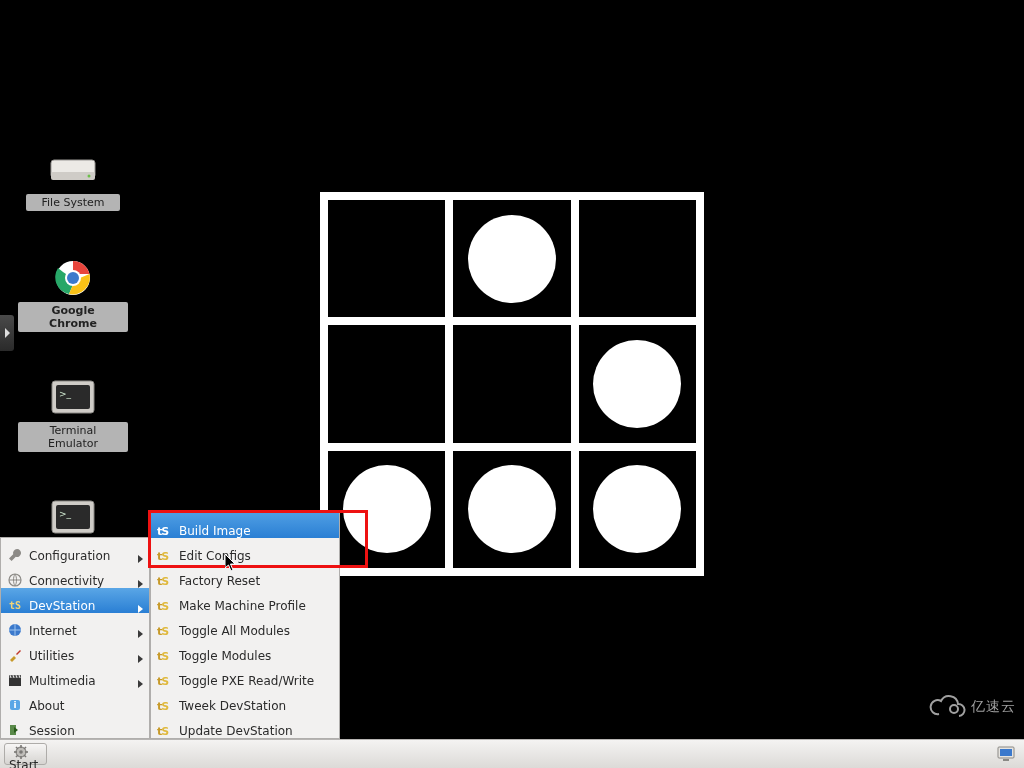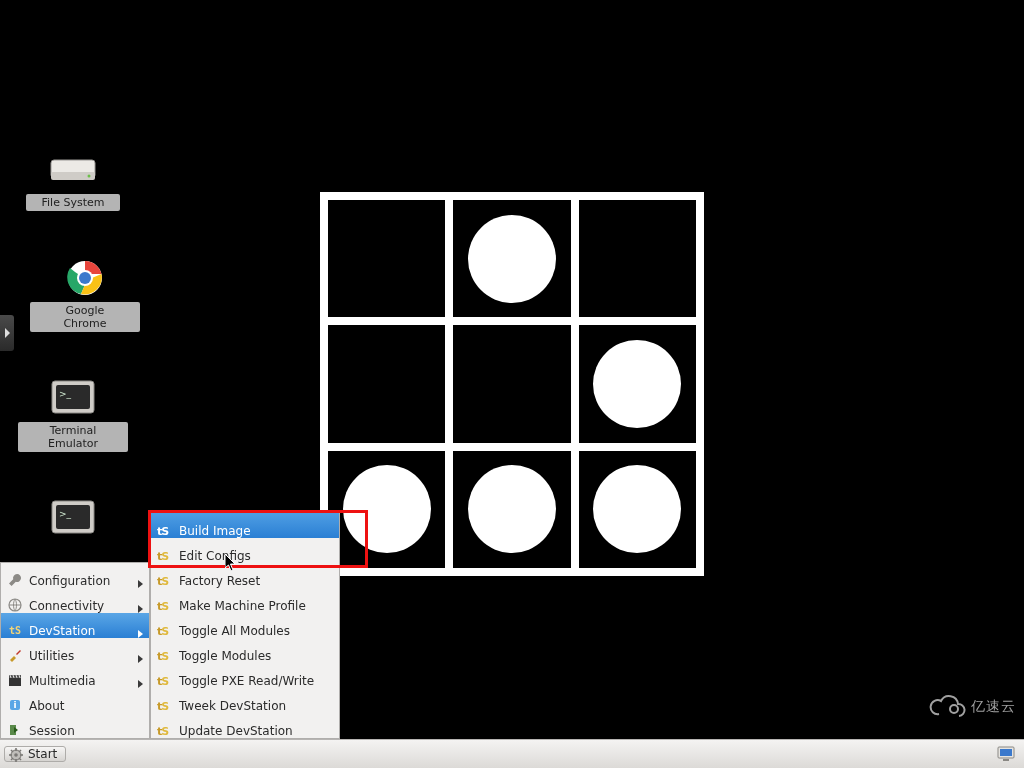--- a/index.html
+++ b/index.html
@@ -44,21 +44,21 @@
 .menu-sub .menu-item .ts .t { color:#c79a2a; }
 .menu-sub .menu-item .ts .s { color:#e0b93d; }
 .menu-sub .menu-item.highlight { background: linear-gradient(#4f9ee3,#2a7fd4); color:#fff; }
 .menu-sub .menu-item.highlight .ts .t, .menu-sub .menu-item.highlight .ts .s { color:#fff; }
 
 
 .anno-rect { position: absolute; border: 3px solid #e11; pointer-events: none; }
 
 
 .taskbar { position: absolute; left:0; bottom:0; width:100%; height:29px; background: linear-gradient(#f4f3f2,#dcdad7); border-top:1px solid #b7b5b3; display:flex; align-items:center; padding: 0 4px; }
-.start-btn { display:flex; align-items:center; height:16px; padding:0 8px 0 4px; background: linear-gradient(#f7f6f5,#d6d4d1); border:1px solid #aeaca9; border-radius:3px; }
+.start-btn { display:flex; align-items:center; height:22px; padding:0 8px 0 4px; background: linear-gradient(#f7f6f5,#d6d4d1); border:1px solid #aeaca9; border-radius:3px;flex-direction:column; }
 .start-btn .gear { width:14px;height:14px;margin-right:5px; position:relative; }
 .start-btn .label { font-size:12px; color:#2a2a2a; }
 .taskbar-right { margin-left:auto; display:flex; align-items:center; gap:10px; padding-right:4px;}
 .tray-icon { width:20px;height:20px; display:flex;align-items:center;justify-content:center; }
 
 .cursor { position:absolute; pointer-events:none; }
 .cursor svg { display:block; }
 
 
 .watermark { position:absolute; right:8px; bottom:48px; display:flex; align-items:center; gap:4px; opacity:.85; }
@@ -72,21 +72,21 @@
   <div class="icon-box">
     <svg class="drive-svg" viewBox="0 0 48 32">
       <rect x="2" y="6" width="44" height="18" rx="3" fill="#eceae6" stroke="#9a9895"></rect>
       <rect x="2" y="18" width="44" height="8" rx="2" fill="#cfccc7"></rect>
       <circle cx="40" cy="22" r="1.5" fill="#6cc04a"></circle>
     </svg>
   </div>
   <div class="label">File System</div>
 </div>
 
-<div class="desktop-icon" style="left:30px; top:258px;">
+<div class="desktop-icon" style="left:18px; top:258px;font-weight:bold;">
   <div class="icon-box">
     <svg class="chrome-svg" viewBox="0 0 36 36">
       <circle cx="18" cy="18" r="17" fill="#fff"></circle>
       <path d="M18 1 A17 17 0 0 1 34.5 14 L18 14 Z" fill="#e8453c"></path>
       <path d="M3 8 A17 17 0 0 0 14 34 L20 20 L8 12 Z" fill="#27a768"></path>
       <path d="M34.5 14 A17 17 0 0 1 14 34 L20 20 Z" fill="#f9c116"></path>
       <circle cx="18" cy="18" r="8" fill="#fff"></circle>
       <circle cx="18" cy="18" r="6" fill="#3b79cc"></circle>
     </svg>
   </div>
@@ -158,20 +158,30 @@
         </svg>
       </span>
     <span class="mi-label">Connectivity</span>
     <span class="mi-arrow"></span>
   </div>
   <div class="menu-item active">
     <span class="mi-icon">
         <span style="font-family:monospace;font-size:10px;font-weight:bold;color:#f3d477;">tS</span>
       </span>
     <span class="mi-label">DevStation</span>
+    <span class="mi-arrow"></span>
+  </div>
+  <div class="menu-item">
+    <span class="mi-icon">
+        <svg width="14" height="14" viewBox="0 0 14 14">
+          <circle cx="7" cy="7" r="6" fill="#3b79cc"></circle>
+          <path d="M1 7h12M7 1v12" stroke="#9fc6ef" stroke-width="1"></path>
+        </svg>
+      </span>
+    <span class="mi-label">Internet</span>
     <span class="mi-arrow"></span>
   </div>
   <div class="menu-item">
     <span class="mi-icon">
         <svg width="14" height="14" viewBox="0 0 14 14">
           <path d="M2 12l4-4 2 2-4 4z" fill="#c79a2a"></path>
           <path d="M8 6l4-4 1 1-4 4z" fill="#c0392b"></path>
         </svg>
       </span>
     <span class="mi-label">Utilities</span>

